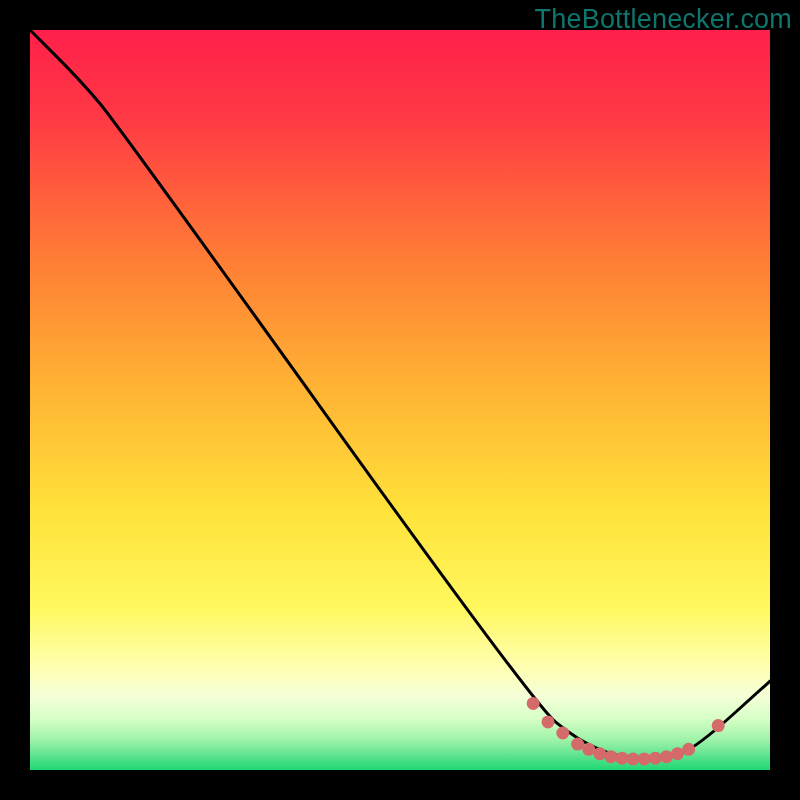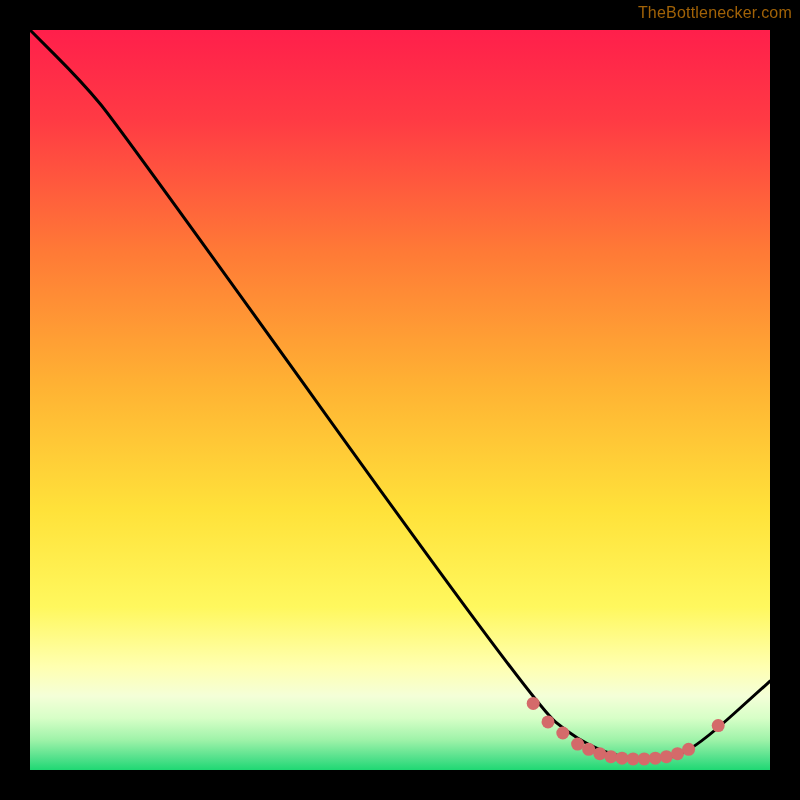--- a/index.html
+++ b/index.html
@@ -21,22 +21,22 @@
     position: absolute;
     left: 30px;
     top: 30px;
     width: 740px;
     height: 740px;
   }
   .attrib {
     position: absolute;
     top: 4px;
     right: 8px;
-    color: #a16207;
-    font-size: 16px;
+    color: #0f766e;
+    font-size: 27px;
     font-weight: 500;
     letter-spacing: 0.2px;
   }
 </style>
 </head>
 <body>
 
 <div class="frame">
   <div class="attrib">TheBottlenecker.com</div>
 

